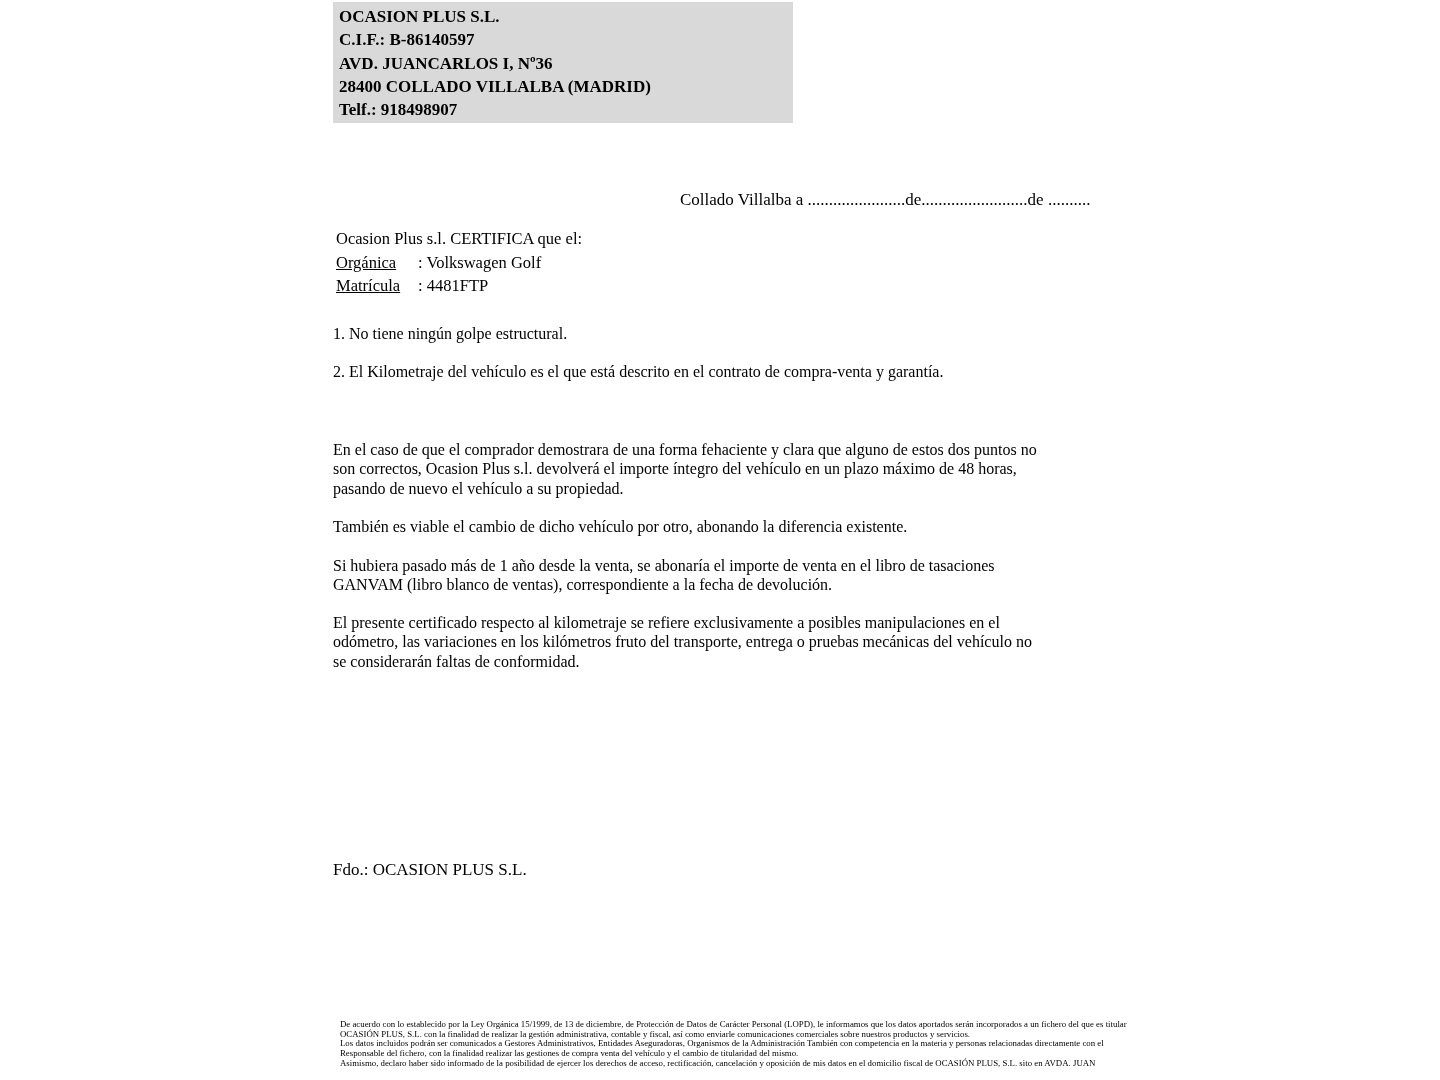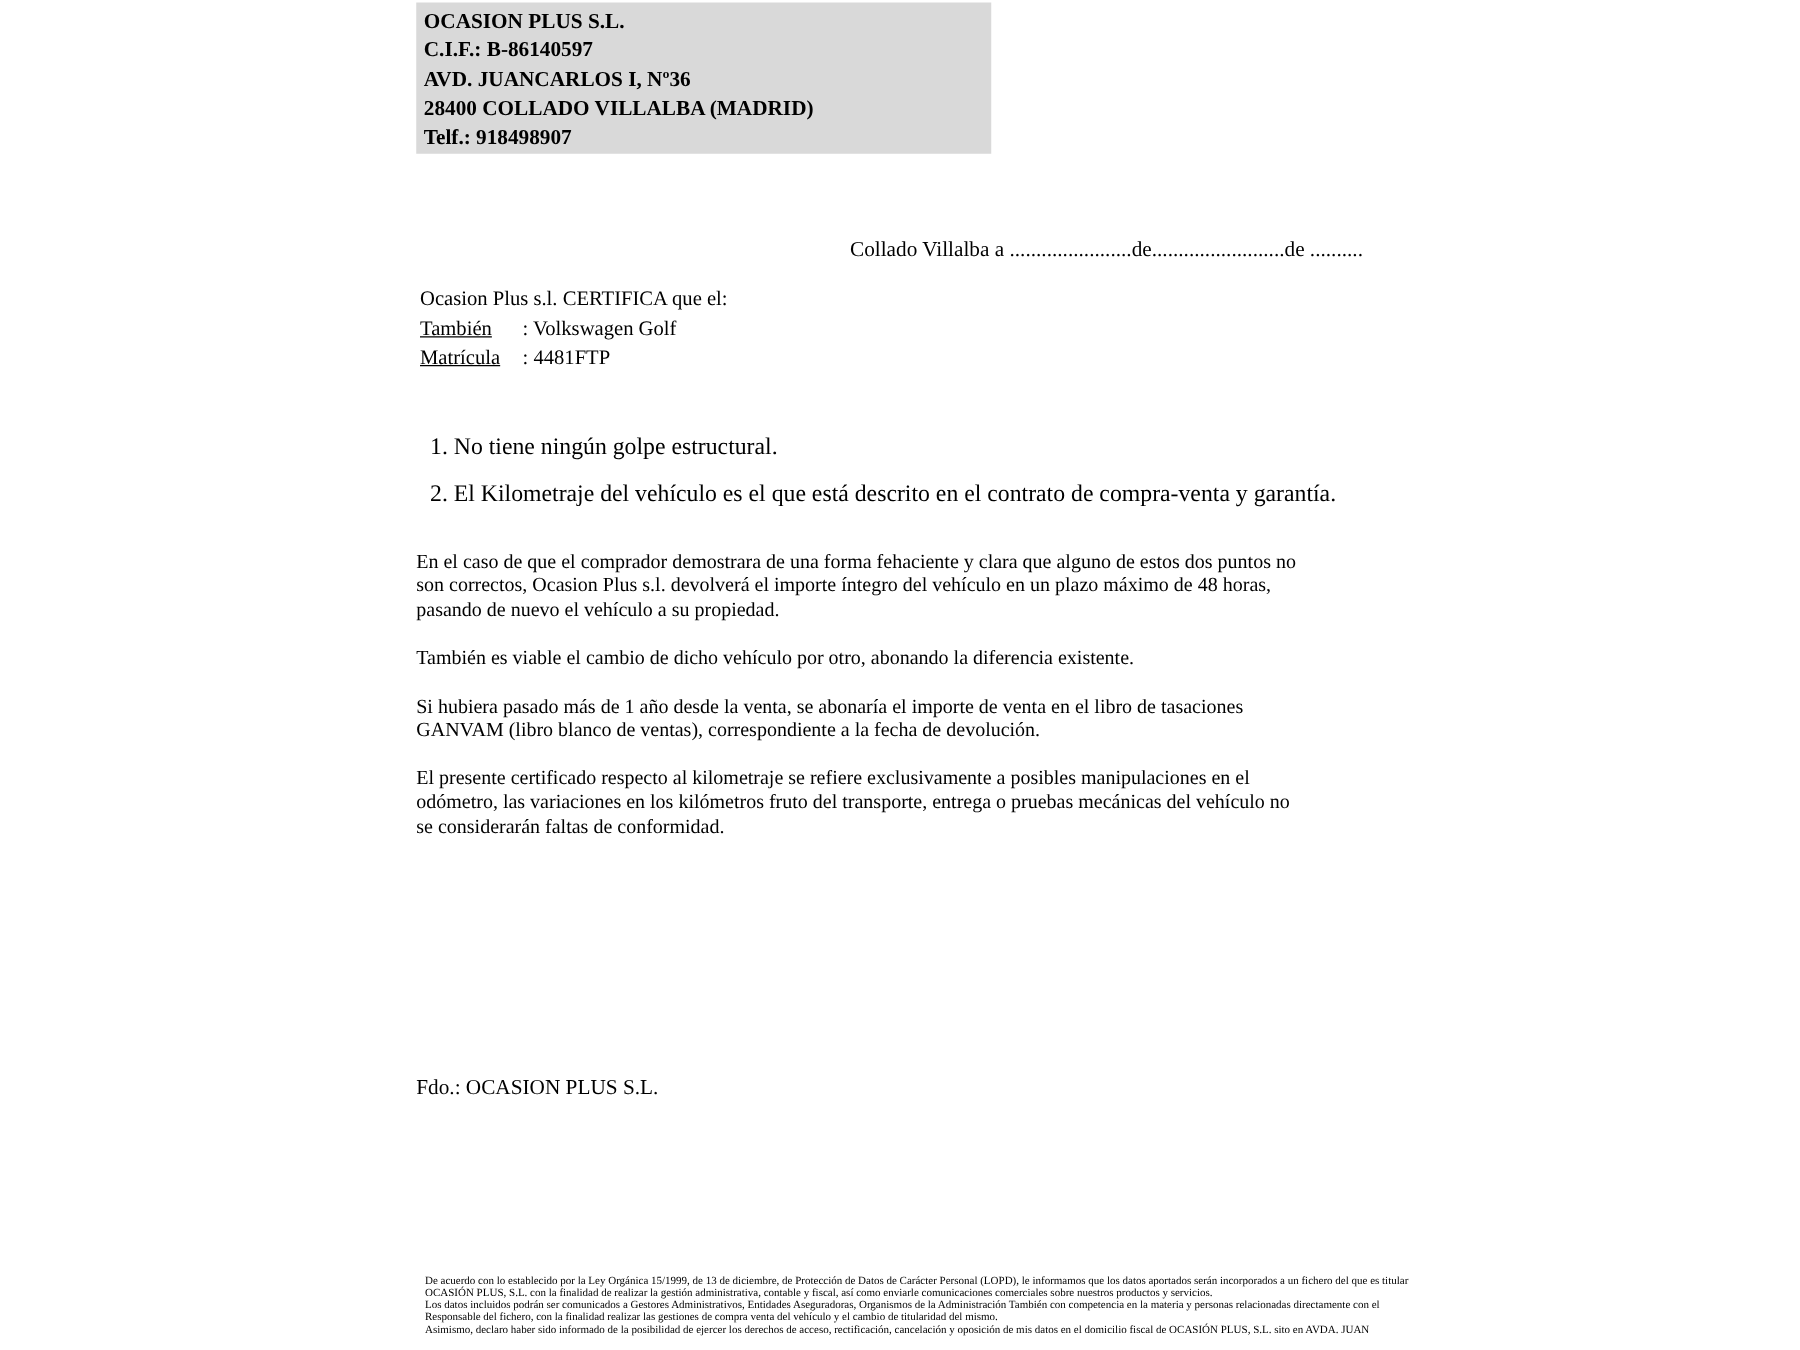--- a/index.html
+++ b/index.html
@@ -34,25 +34,24 @@
     position: absolute;
     left: 336px; top: 215px;
     font-size: 16.5px;
     line-height: 23.5px;
     margin-top: 12px;
   }
   .cert-label { display: inline-block; width: 82px; }
   .cert-label u { text-decoration: underline; }
   .point {
     position: absolute;
-    left: 344px;
-    font-size: 19px;
+    left: 333px;
+    font-size: 16px;
     line-height: 19.4px;
     white-space: nowrap;
-    margin-top: 24px;
   }
   .p1 { top: 324px; }
   .p2 { top: 362px; }
   .para {
     position: absolute;
     left: 333px;
     width: 820px;
     font-size: 16px;
     line-height: 19.4px;
     white-space: pre-line;
@@ -85,21 +84,21 @@
     <div>AVD. JUANCARLOS I, Nº36</div>
     <div>28400 COLLADO VILLALBA (MADRID)</div>
     <div>Telf.: 918498907</div>
   </div>
 
   <div class="date-line">Collado Villalba a .......................de.........................de ..........</div>
 
   <div class="certifica">
     <div>Ocasion Plus s.l. CERTIFICA que el:</div>
     <div class="cert-row">
-      <span class="cert-label"><u>También</u></span><span>: Volkswagen Golf</span>
+      <span class="cert-label"><u>Orgánica</u></span><span>: Volkswagen Golf</span>
     </div>
     <div class="cert-row">
       <span class="cert-label"><u>Matrícula</u></span><span>: 4481FTP</span>
     </div>
   </div>
 
   <div class="point p1">1. No tiene ningún golpe estructural.</div>
   <div class="point p2">2. El Kilometraje del vehículo es el que está descrito en el contrato de compra-venta y garantía.</div>
 
   <div class="para para1">En el caso de que el comprador demostrara de una forma fehaciente y clara que alguno de estos dos puntos no

